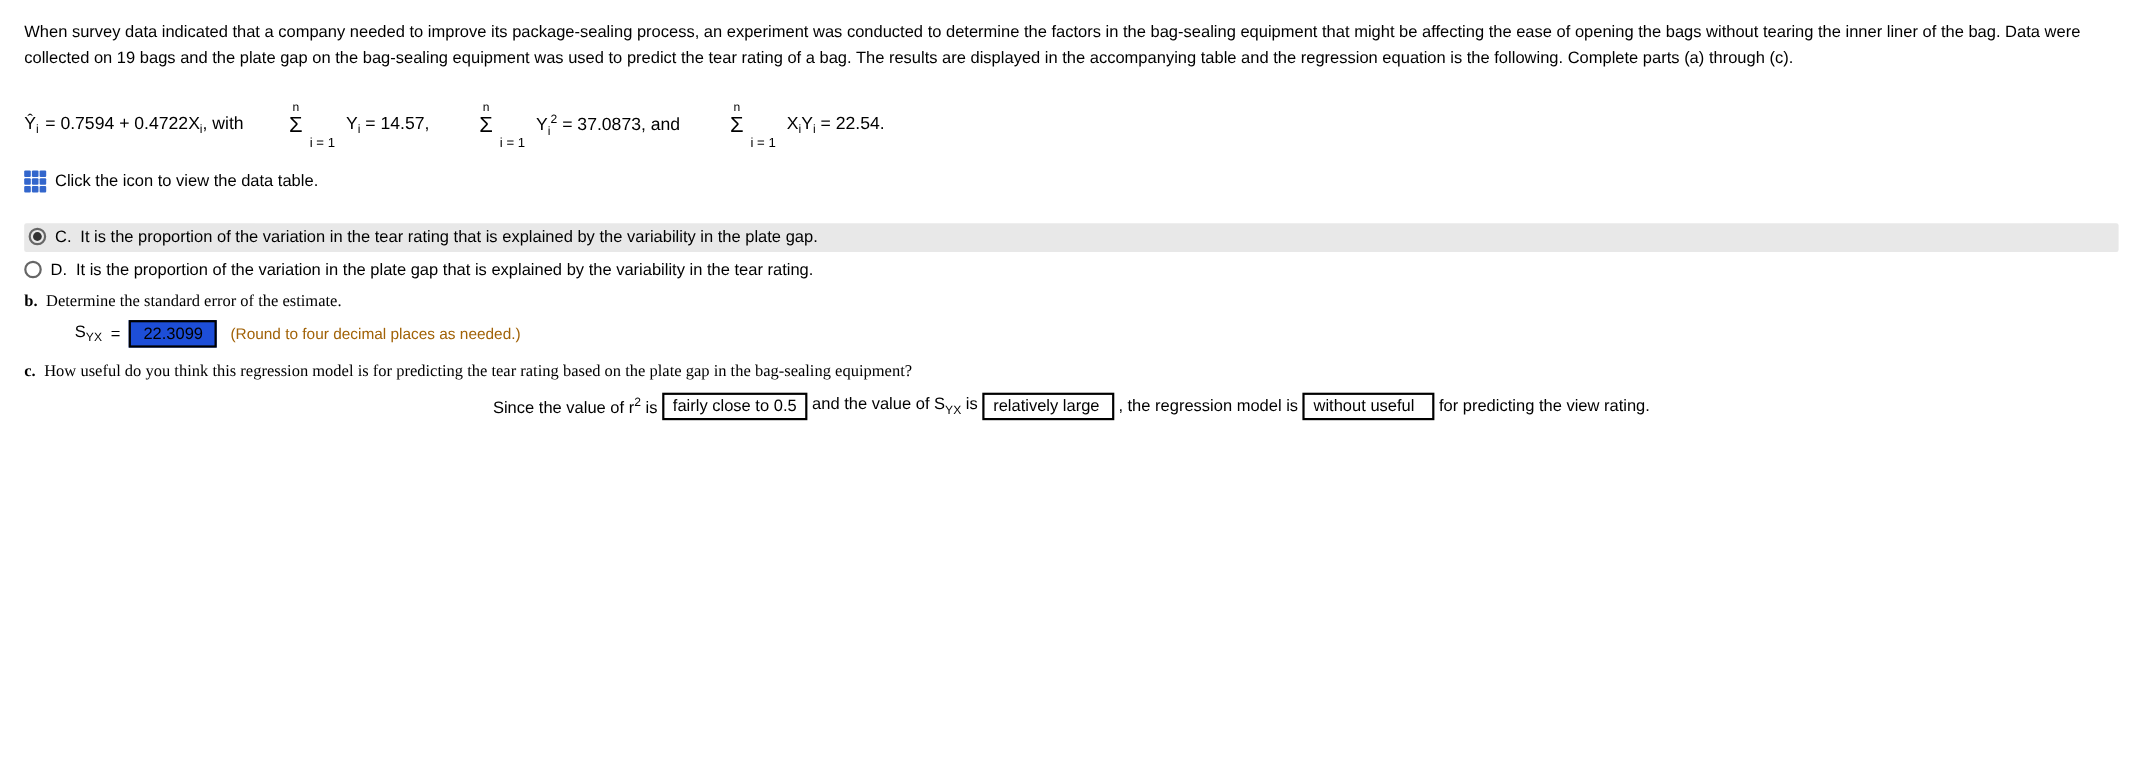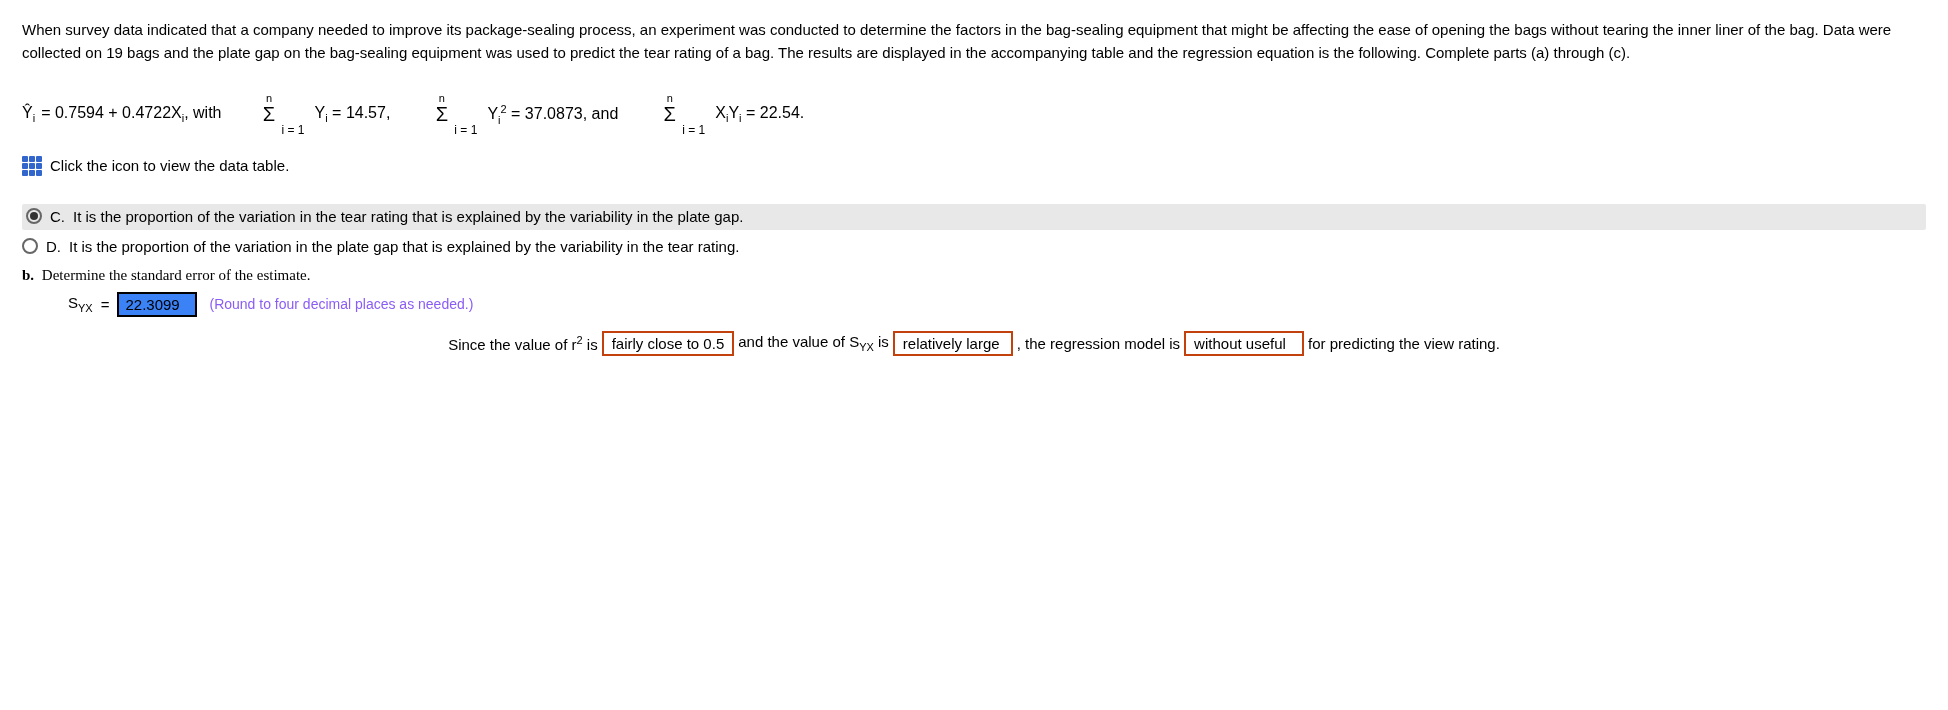--- a/index.html
+++ b/index.html
@@ -107,41 +107,42 @@
       display: flex;
       align-items: center;
       gap: 4px;
       margin-left: 46px;
       font-size: 15px;
     }
     .input-box {
       border: 2px solid #000;
       padding: 2px 6px;
       font-size: 15px;
-      background: #3b82f6;
+      background: #1d4ed8;
       min-width: 80px;
+      text-align: center;
     }
     .round-note {
-      color: #8b5cf6;
+      color: #a16207;
       font-size: 14px;
     }
     .section-c {
       margin-bottom: 14px;
     }
     .since-line {
       display: flex;
       align-items: center;
       gap: 4px;
       flex-wrap: nowrap;
       font-size: 15px;
       margin-top: 10px;
       justify-content: center;
     }
     .dropdown-box {
-      border: 2px solid #c2410c;
+      border: 2px solid #000000;
       padding: 2px 8px;
       font-size: 15px;
       background: white;
       display: inline-block;
       min-width: 120px;
     }
     sub {
       font-size: 11px;
     }
     sup {
@@ -232,20 +233,24 @@
   <div class="syx-line">
     <span>S<sub>YX</sub></span>
     <span style="margin: 0 4px;">=</span>
     <span class="input-box">22.3099</span>
     <span class="round-note" style="margin-left:8px;">(Round to four decimal places as needed.)</span>
   </div>
 </div>
 
 
 <div class="section-c">
+  <div class="section-label">
+    <span>c.</span>
+    <span style="font-weight:normal; margin-left:4px;">How useful do you think this regression model is for predicting the tear rating based on the plate gap in the bag-sealing equipment?</span>
+  </div>
 
   <div class="since-line">
     <span>Since the value of r<sup>2</sup> is</span>
     <span class="dropdown-box">fairly close to 0.5</span>
     <span>and the value of S<sub>YX</sub> is</span>
     <span class="dropdown-box">relatively large</span>
     <span>,</span>
     <span>the regression model is</span>
     <span class="dropdown-box">without useful</span>
     <span>for predicting the view rating.</span>

